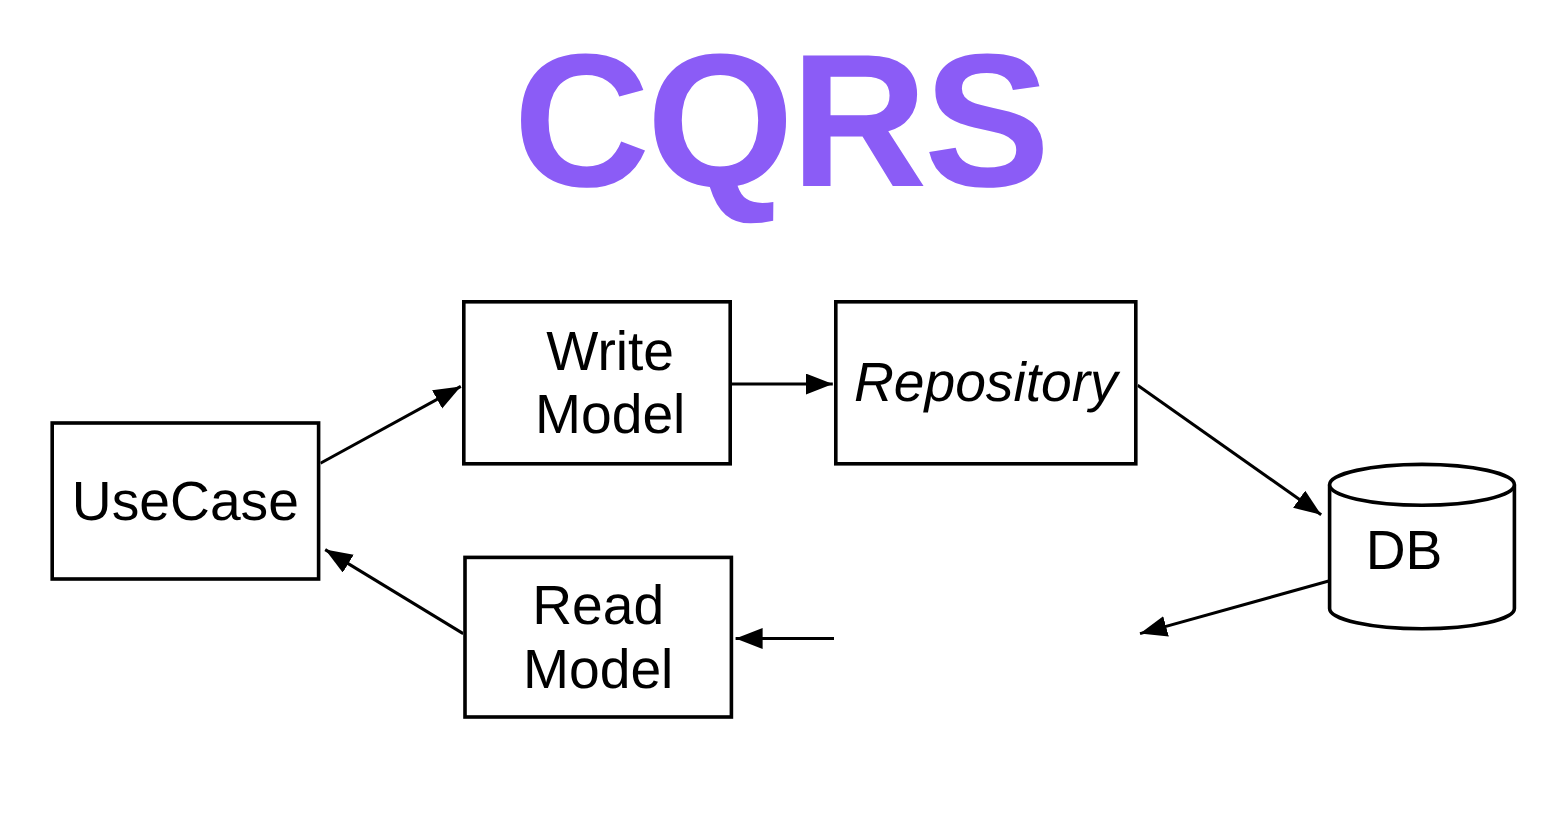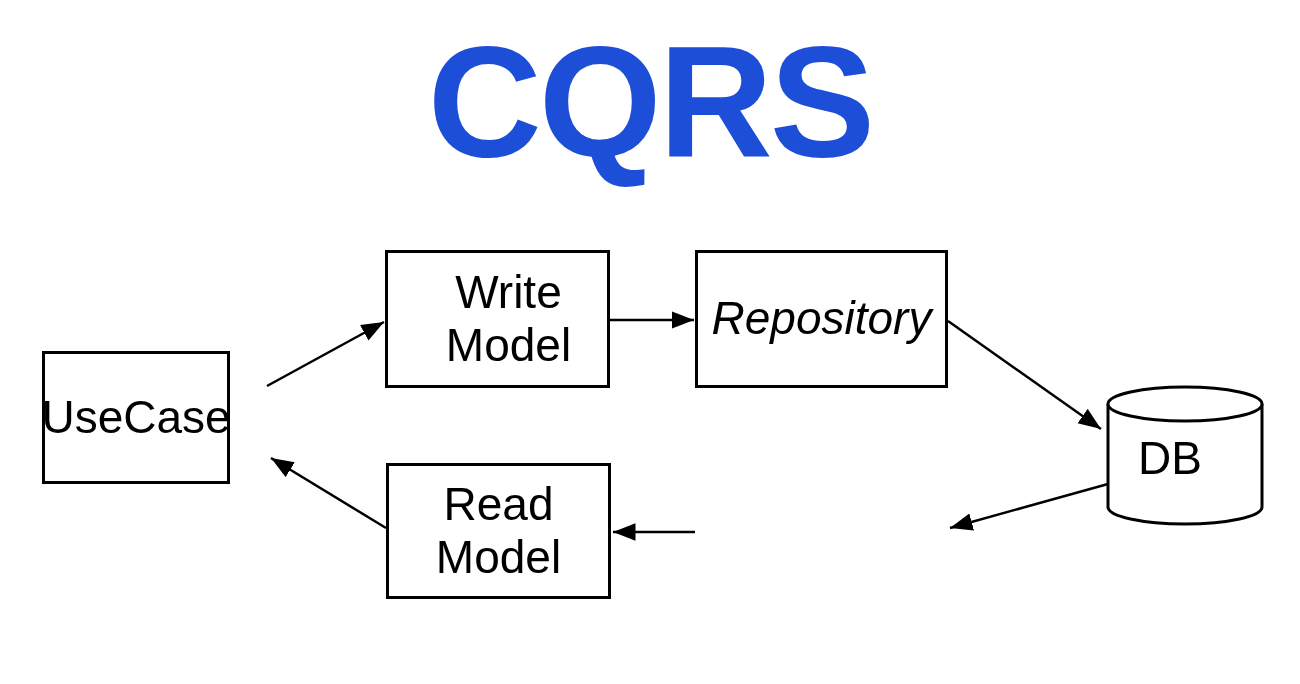--- a/index.html
+++ b/index.html
@@ -21,21 +21,21 @@
     position: absolute;
     top: 22px;
     left: 0;
     width: 1300px;
     margin: 0;
     text-align: center;
     font-size: 158px;
     line-height: 1;
     font-weight: bold;
     letter-spacing: -3px;
-    color: #1d4ed8;
+    color: #8b5cf6;
     white-space: nowrap;
   }
   .edges-layer {
     position: absolute;
     top: 0;
     left: 0;
     width: 1300px;
     height: 684px;
   }
   .node {
@@ -45,21 +45,21 @@
     background: #ffffff;
     display: flex;
     align-items: center;
     justify-content: center;
     text-align: center;
     font-size: 46px;
     line-height: 1.16;
     color: #000000;
     white-space: pre-line;
   }
-  .node-usecase     { left: 42px;  top: 351px; width: 188px; height: 133px; }
+  .node-usecase     { left: 42px;  top: 351px; width: 225px; height: 133px; }
   .node-write-model { left: 385px; top: 250px; width: 225px; height: 138px; padding-left: 22px; }
   .node-repository  { left: 695px; top: 250px; width: 253px; height: 138px; font-style: italic; }
   .node-query-service { left: 695px; top: 463px; width: 253px; height: 136px; }
   .node-read-model  { left: 386px; top: 463px; width: 225px; height: 136px; }
   .db-label {
     position: absolute;
     left: 1108px;
     top: 430px;
     width: 124px;
     height: 56px;

